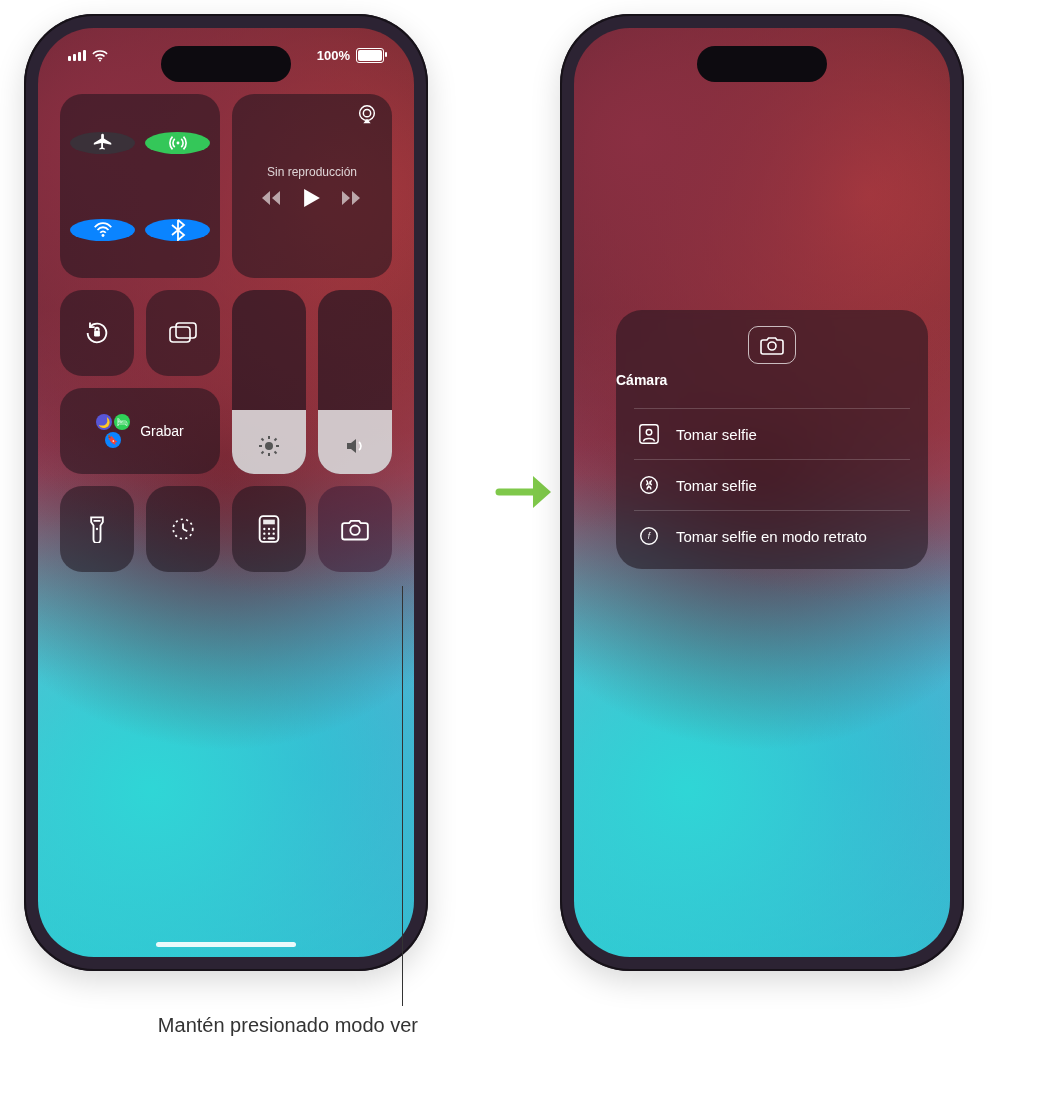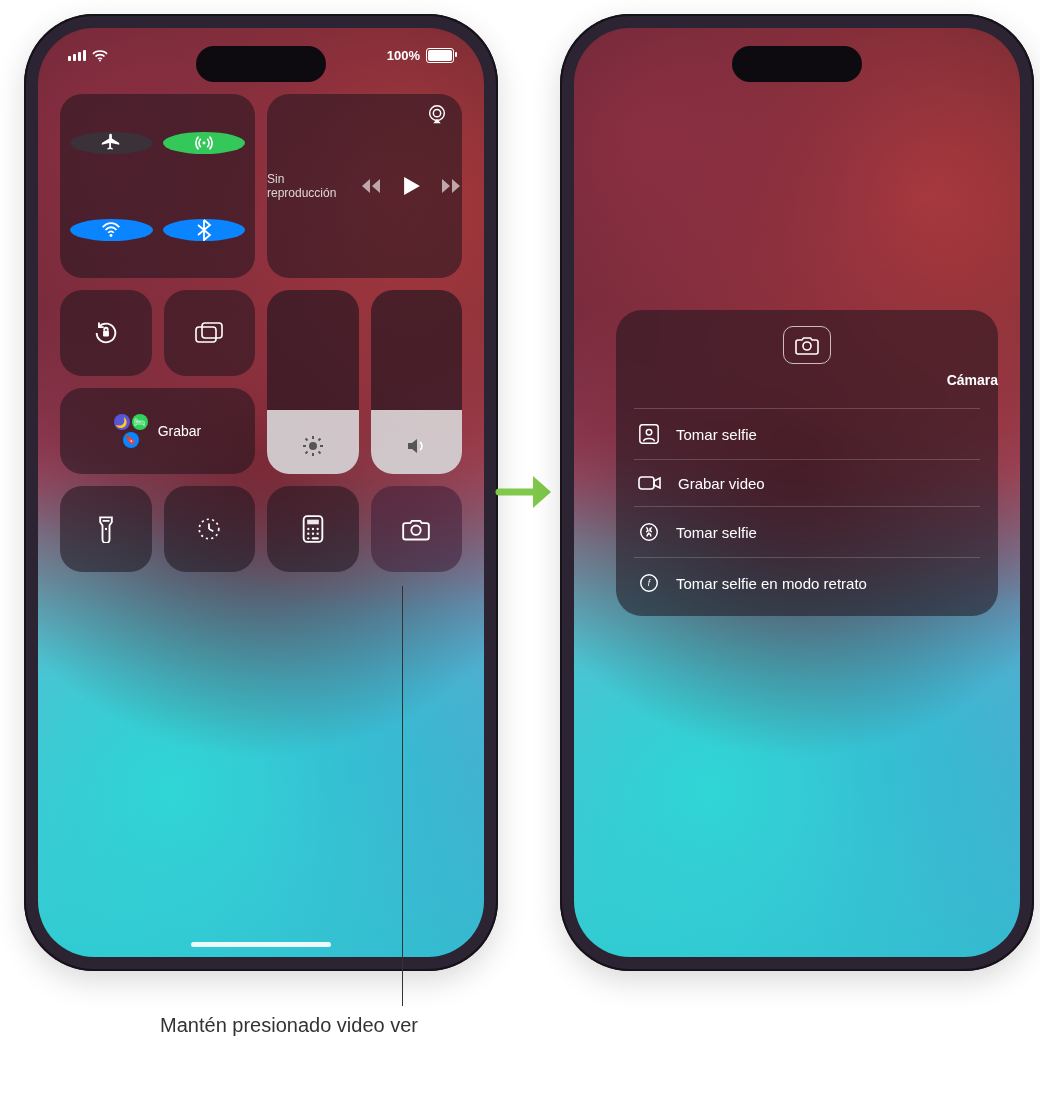--- a/index.html
+++ b/index.html
@@ -15,21 +15,21 @@
     font-family:-apple-system,Helvetica,Arial,sans-serif;
     width:1040px;
   }
   .stage{
     position:relative;
     width:1040px;
     height:1096px;
   }
   .phone{
     position:absolute;
-    width:474px;
+    width:404px;
     height:957px;
     border-radius:70px;
     background:var(--bezel);
     box-shadow:0 0 0 2px #171219 inset, 0 10px 30px rgba(0,0,0,.15);
   }
   .phone.left{ left:24px; top:14px; }
   .phone.right{ left:560px; top:14px; }
   .screen{
     position:absolute;
     left:14px; top:14px; right:14px; bottom:14px;
@@ -79,38 +79,38 @@
     color:#fff;
   }
   .tile{
     background:var(--tile);
     border-radius:22px;
     display:flex; align-items:center; justify-content:center;
     position:relative;
   }
   .conn{ grid-column:1/3; grid-row:1/3; display:grid; grid-template-columns:1fr 1fr; grid-template-rows:1fr 1fr; padding:10px; gap:10px;}
   .conn-btn{ border-radius:50%; display:flex;align-items:center;justify-content:center;}
-  .media{ grid-column:3/5; grid-row:1/3; flex-direction:row; gap:10px; font-size:12px;}
+  .media{ grid-column:3/5; grid-row:1/3; flex-direction:column; gap:10px; font-size:12px;}
   .vslider{ grid-row:3/5; background:rgba(30,20,30,0.65); border-radius:22px; display:flex;align-items:flex-end;justify-content:center;position:relative;}
   .vslider .fill{ position:absolute;left:0;right:0;bottom:0;height:35%;background:rgba(255,255,255,.75);border-radius:0 0 22px 22px;}
   .vslider svg{ position:relative; z-index:2; margin-bottom:16px;}
   .lock-focus-col{ grid-column:1/3; display:grid; grid-template-columns:1fr 1fr; gap:12px;}
   .focus-tile{ grid-column:1/3; display:flex; align-items:center; gap:10px; padding:0 16px; font-size:14px;}
   .camera-tile{ background:rgba(60,30,55,0.55);}
   .home-ind{ position:absolute;bottom:10px;left:50%;transform:translateX(-50%);width:140px;height:5px;background:#fff;border-radius:3px;opacity:.9;}
   
   .cam-pop{
     position:absolute;
     left:42px; right:22px; top:282px;
     background:rgba(30,20,30,0.55);
     border-radius:26px;
     color:#fff;
     backdrop-filter:blur(4px);
   }
-  .cam-head{ text-align:right; padding:16px 0 12px; font-size:14px; font-weight:600;}
+  .cam-head{ text-align:left; padding:16px 0 12px; font-size:14px; font-weight:600;}
   .cam-ic-box{ width:46px;height:36px;border:1.5px solid rgba(255,255,255,.7);border-radius:10px;margin:0 auto 8px;display:flex;align-items:center;justify-content:center;}
   .cam-list{ padding:8px 18px 8px;}
   .cam-item{ display:flex;align-items:center;gap:16px;padding:14px 4px;border-top:1px solid rgba(255,255,255,.18);font-size:15px;}
   
   .arrow{ position:absolute; left:495px; top:470px;}
   
   .callout-line{ position:absolute; border-left:1px solid #333; }
   .callout-line.v{ left:402px; top:586px; height:420px;}
   .callout-text{ position:absolute; left:78px; top:1012px; width:340px; text-align:right; color:#333; font-size:20px; line-height:1.35;}
   .ico-c{ stroke:#fff; stroke-width:1.6; fill:none;}
@@ -310,27 +310,20 @@
         <div class="cam-list">
           <div class="cam-item">
             <svg width="22" height="22" viewBox="0 0 24 24">
                 <rect x="2" y="2" width="20" height="20" rx="3" class="ico-c"></rect>
                 <circle cx="12" cy="10" r="3" class="ico-c"></circle>
                 <path class="ico-c" d="M6 20c1-4 11-4 12 0"></path>
               </svg>
             <span>Tomar selfie</span>
           </div>
           <div class="cam-item">
-            <svg width="24" height="18" viewBox="0 0 24 18">
-                <rect x="1" y="3" width="15" height="12" rx="3" class="ico-c"></rect>
-                <path class="ico-c" d="M16 7l6-3v10l-6-3z"></path>
-              </svg>
-            <span>Grabar video</span>
-          </div>
-          <div class="cam-item">
             <svg width="22" height="22" viewBox="0 0 24 24">
                 <circle cx="12" cy="12" r="9" class="ico-c"></circle>
                 <path class="ico-c" d="M9 7c2 1 2 4 0 5m6-5c-2 1-2 4 0 5M10 17c0-4 4-4 4 0" fill="none"></path>
                 <text x="12" y="15" font-size="9" fill="#fff" text-anchor="middle" font-style="italic">f</text>
               </svg>
             <span>Tomar selfie</span>
           </div>
           <div class="cam-item">
             <svg width="22" height="22" viewBox="0 0 24 24">
                 <circle cx="12" cy="12" r="9" class="ico-c"></circle>
@@ -338,16 +331,16 @@
               </svg>
             <span>Tomar selfie en modo retrato</span>
           </div>
         </div>
       </div>
     </div>
   </div>
 
   <div class="callout-line v"></div>
   <div class="callout-text">
-    <span>Mantén presionado video ver</span><br>
+    <span>Mantén presionado modo ver</span><br>
   </div>
 
 </div>
 
 </body></html>

